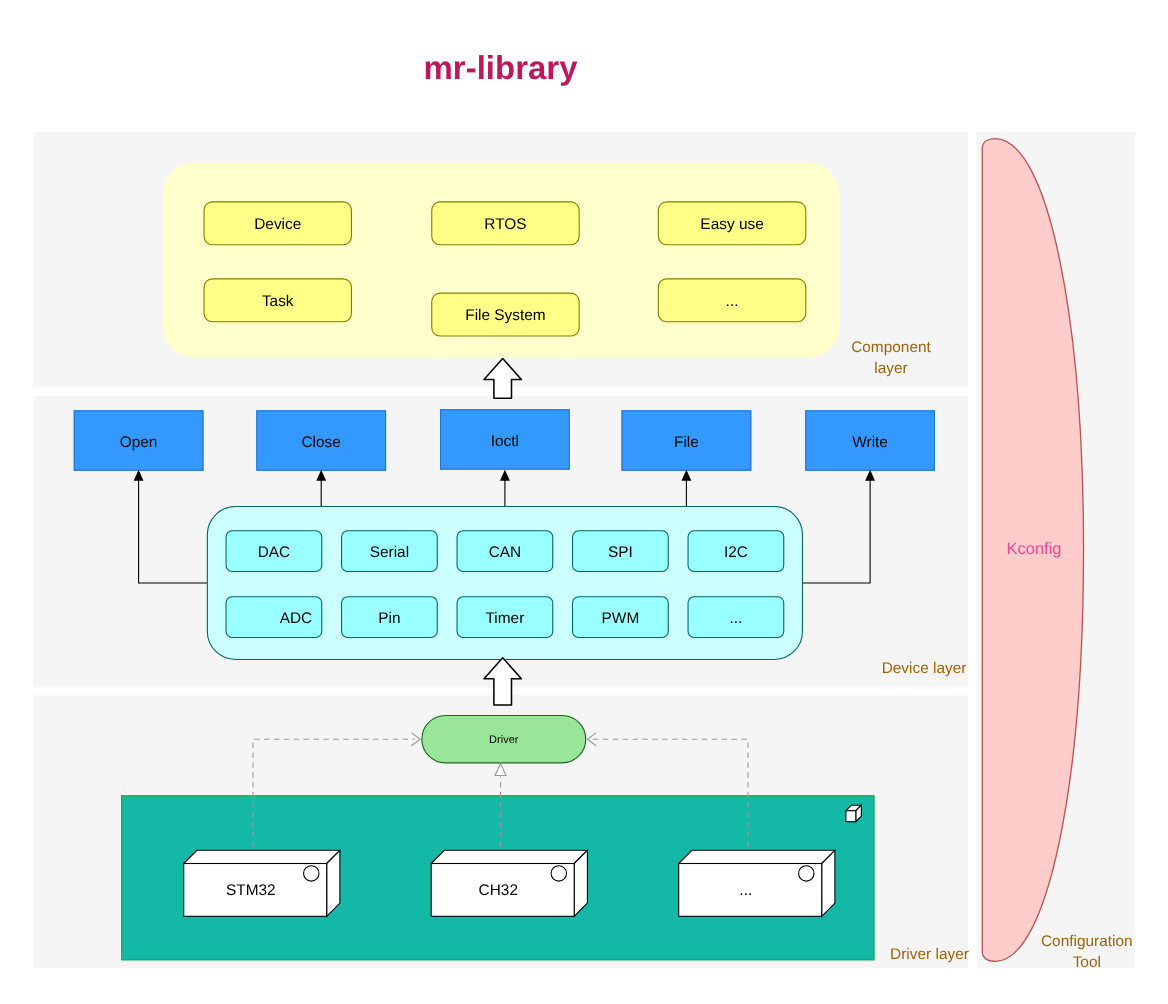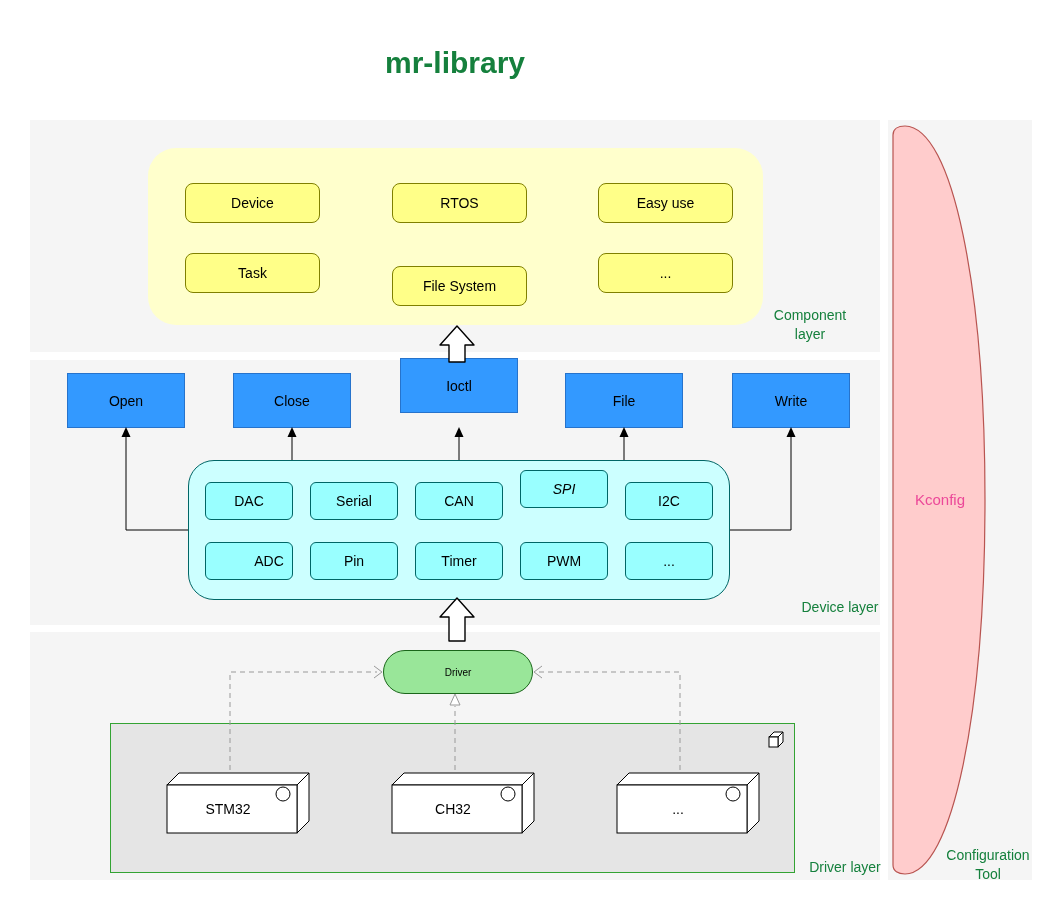--- a/index.html
+++ b/index.html
@@ -1,35 +1,35 @@
 <!DOCTYPE html>
 <html><head>
 <meta charset="utf-8">
 <style>
   html,body{margin:0;padding:0;background:#fff;}
   .canvas{position:relative;width:1062px;height:913px;background:#ffffff;
           font-family:"Liberation Sans",sans-serif;color:#000;overflow:hidden;}
   .band{position:absolute;background:#f5f5f5;}
   .title{position:absolute;left:30px;top:46px;width:850px;text-align:center;
-         font-size:30px;font-weight:bold;color:#15803d;}
+         font-size:30px;font-weight:bold;color:#be185d;}
   .box{position:absolute;display:flex;align-items:center;justify-content:center;
        font-size:14px;box-sizing:border-box;text-align:left;}
   .ybox{width:135px;height:40px;background:#ffff88;border:1px solid #808000;border-radius:8px;}
   .bbox{width:118px;height:55px;background:#3399ff;border:1px solid #2673cc;border-radius:0;}
   .cbox{width:88px;height:38px;background:#99ffff;border:1px solid #006666;border-radius:6px;}
   .group-yellow{position:absolute;left:148px;top:148px;width:615px;height:177px;
                 background:#ffffcc;border-radius:28px;}
   .group-cyan{position:absolute;left:188px;top:460px;width:542px;height:140px;
               background:#ccffff;border:1px solid #006666;border-radius:26px;box-sizing:border-box;}
   .pill{position:absolute;left:383px;top:650px;width:150px;height:44px;border-radius:22px;
         background:#99e699;border:1px solid #1a661a;display:flex;align-items:center;
         justify-content:center;font-size:10px;box-sizing:border-box;}
   .green-rect{position:absolute;left:110px;top:723px;width:685px;height:150px;
-              background:#e5e5e5;border:1px solid #33a333;box-sizing:border-box;}
-  .layer-label{position:absolute;font-size:14px;color:#15803d;text-align:center;line-height:1.35;}
+              background:#14b8a6;border:1px solid #33a333;box-sizing:border-box;}
+  .layer-label{position:absolute;font-size:14px;color:#a16207;text-align:center;line-height:1.35;}
   .chip{position:absolute;}
   svg.overlay{position:absolute;left:0;top:0;pointer-events:none;}
   svg text{font-family:"Liberation Sans",sans-serif;font-size:14px;fill:#000;}
   .kconfig-label{position:absolute;left:885px;top:491px;width:110px;text-align:center;
                  font-size:15px;color:#ec4899;}
 </style>
 </head>
 <body>
 
 <div class="canvas">
@@ -45,29 +45,29 @@
   <div class="box ybox" style="left:185px;top:183px;">Device</div>
   <div class="box ybox" style="left:392px;top:183px;">RTOS</div>
   <div class="box ybox" style="left:598px;top:183px;">Easy use</div>
   <div class="box ybox" style="left:185px;top:253px;">Task</div>
   <div class="box ybox" style="left:392px;top:266px;">File System</div>
   <div class="box ybox" style="left:598px;top:253px;">...</div>
   <div class="layer-label" style="left:768px;top:306px;width:84px;">Component layer</div>
 
   <div class="box bbox" style="left:67px;top:373px;">Open</div>
   <div class="box bbox" style="left:233px;top:373px;">Close</div>
-  <div class="box bbox" style="left:400px;top:358px;">Ioctl</div>
+  <div class="box bbox" style="left:400px;top:372px;">Ioctl</div>
   <div class="box bbox" style="left:565px;top:373px;">File</div>
   <div class="box bbox" style="left:732px;top:373px;">Write</div>
 
   <div class="group-cyan"></div>
   <div class="box cbox" style="left:205px;top:482px;">DAC</div>
   <div class="box cbox" style="left:310px;top:482px;">Serial</div>
   <div class="box cbox" style="left:415px;top:482px;">CAN</div>
-  <div class="box cbox" style="left:520px;top:470px;font-style:italic;">SPI</div>
+  <div class="box cbox" style="left:520px;top:482px;">SPI</div>
   <div class="box cbox" style="left:625px;top:482px;">I2C</div>
   <div class="box cbox" style="left:205px;top:542px;padding-left:40px;">ADC</div>
   <div class="box cbox" style="left:310px;top:542px;">Pin</div>
   <div class="box cbox" style="left:415px;top:542px;">Timer</div>
   <div class="box cbox" style="left:520px;top:542px;">PWM</div>
   <div class="box cbox" style="left:625px;top:542px;">...</div>
   <div class="layer-label" style="left:780px;top:598px;width:120px;">Device layer</div>
 
   <div class="pill">Driver</div>
 

